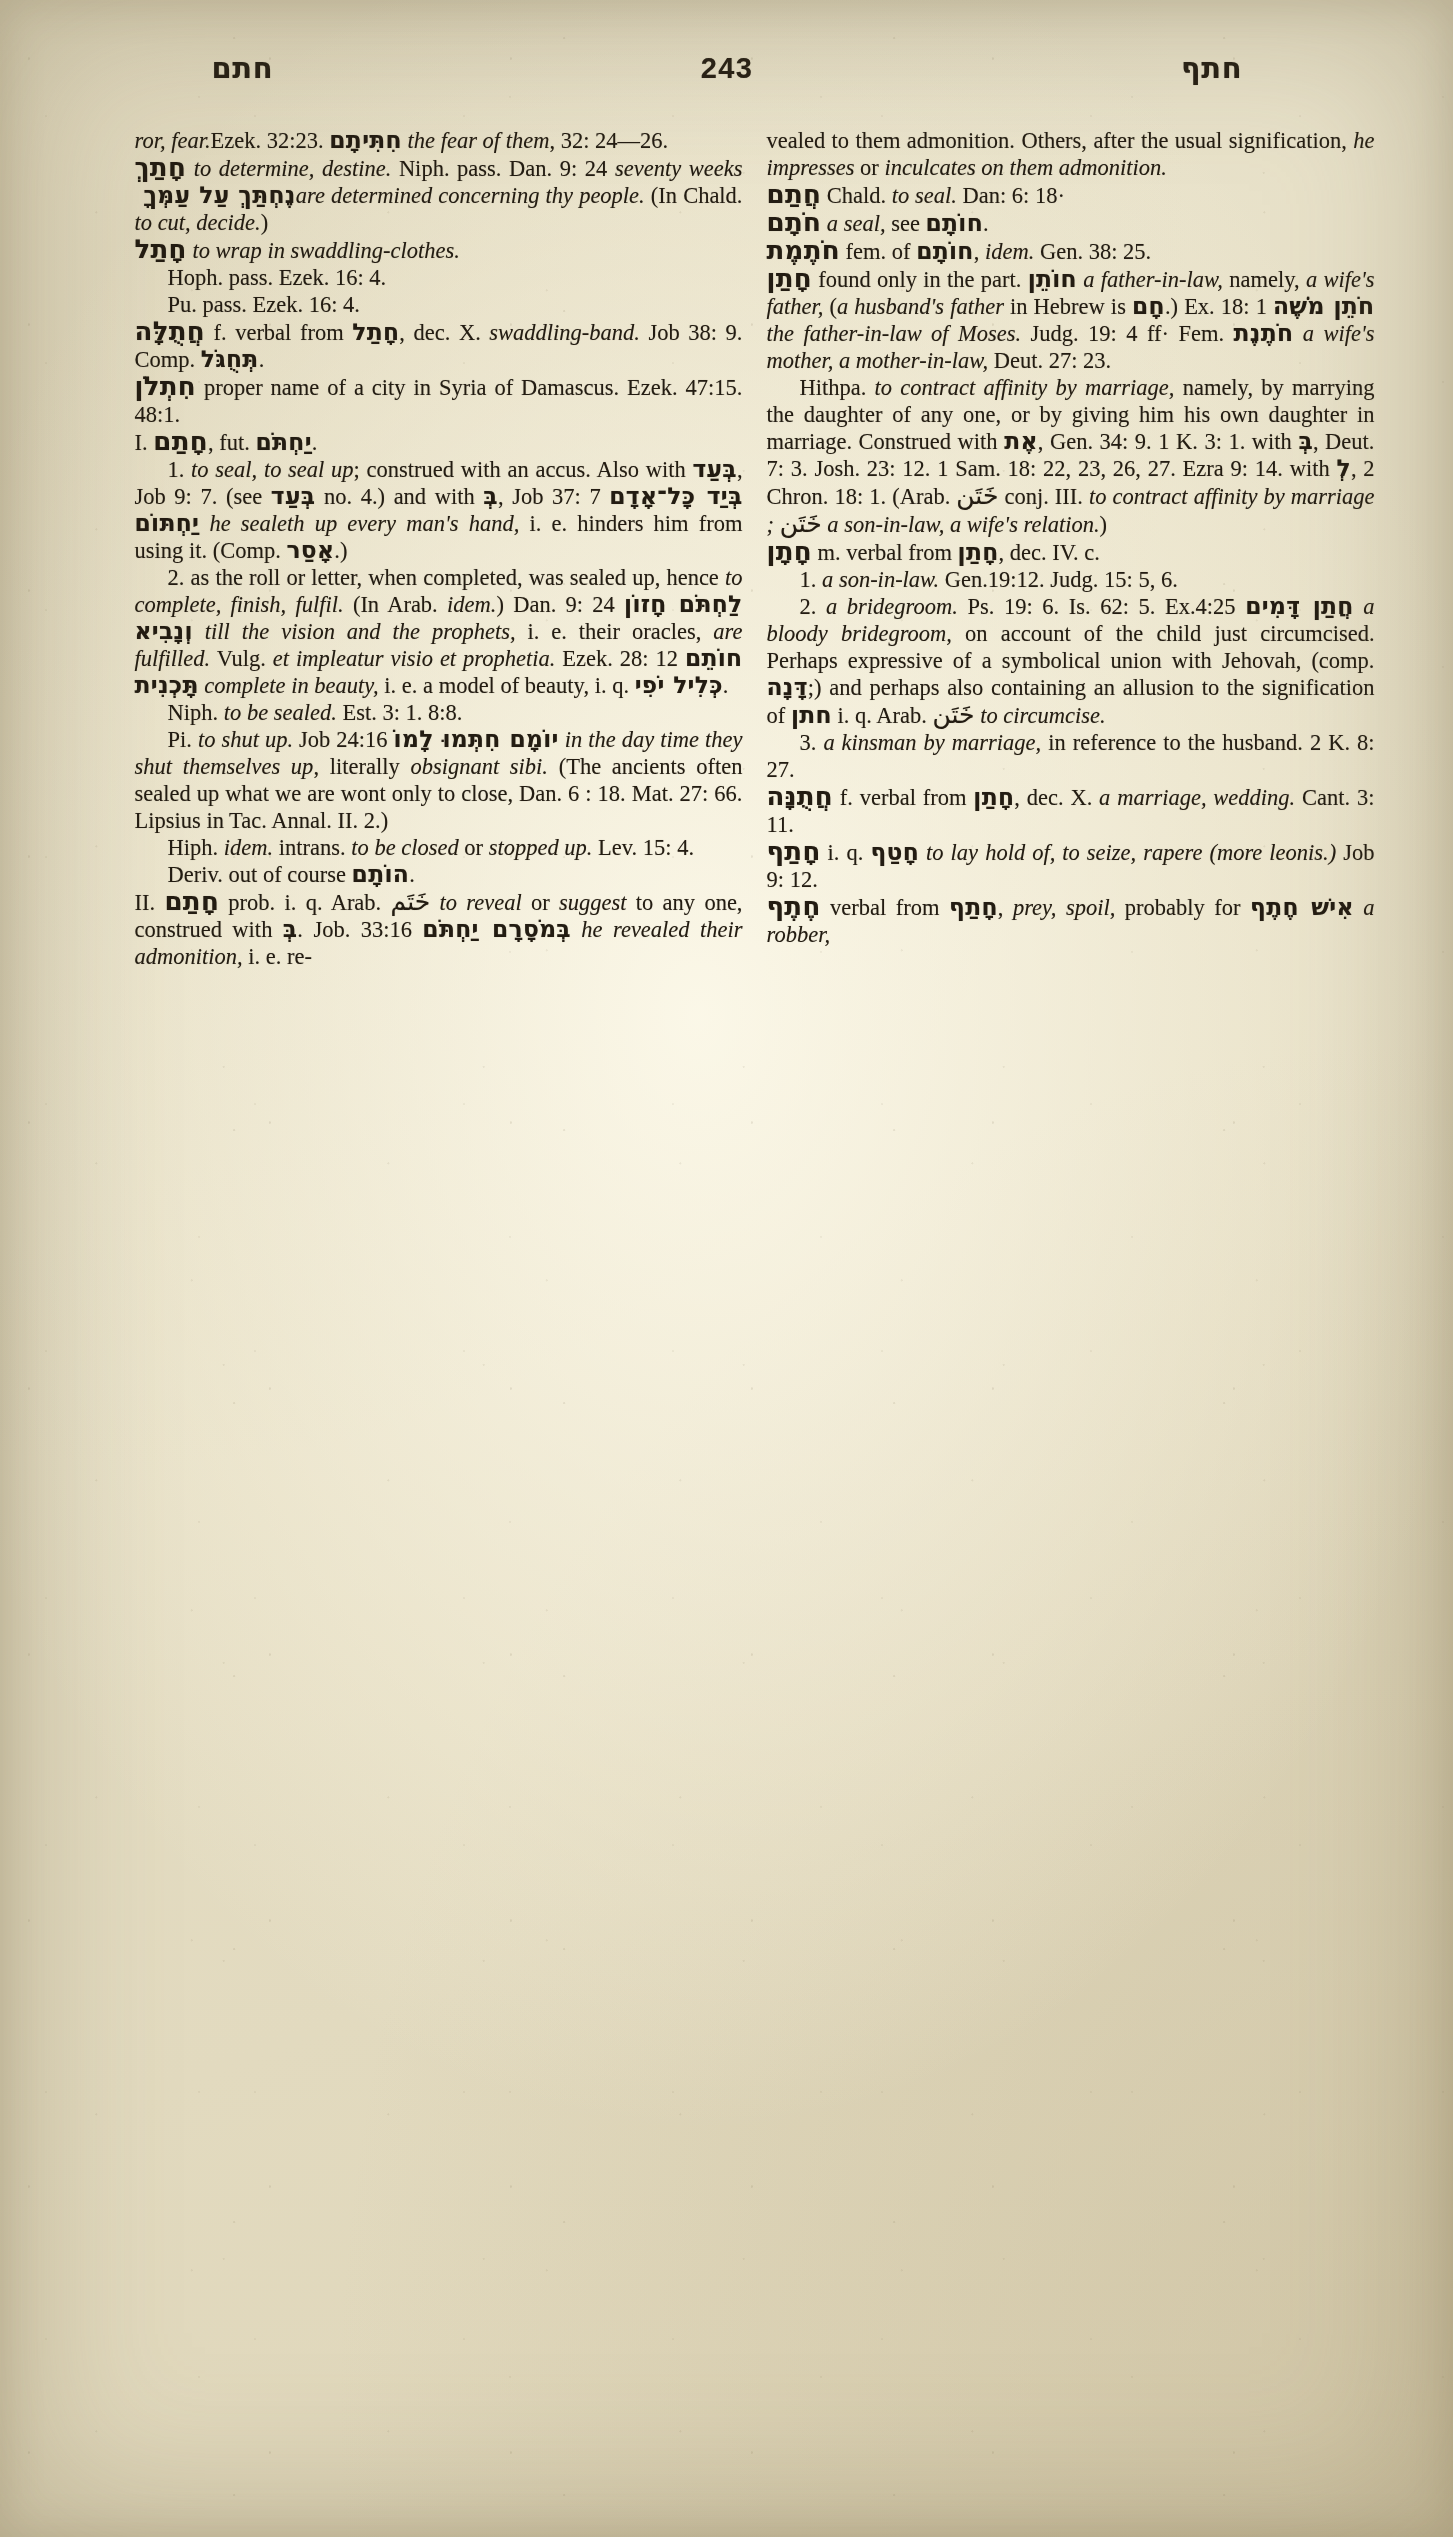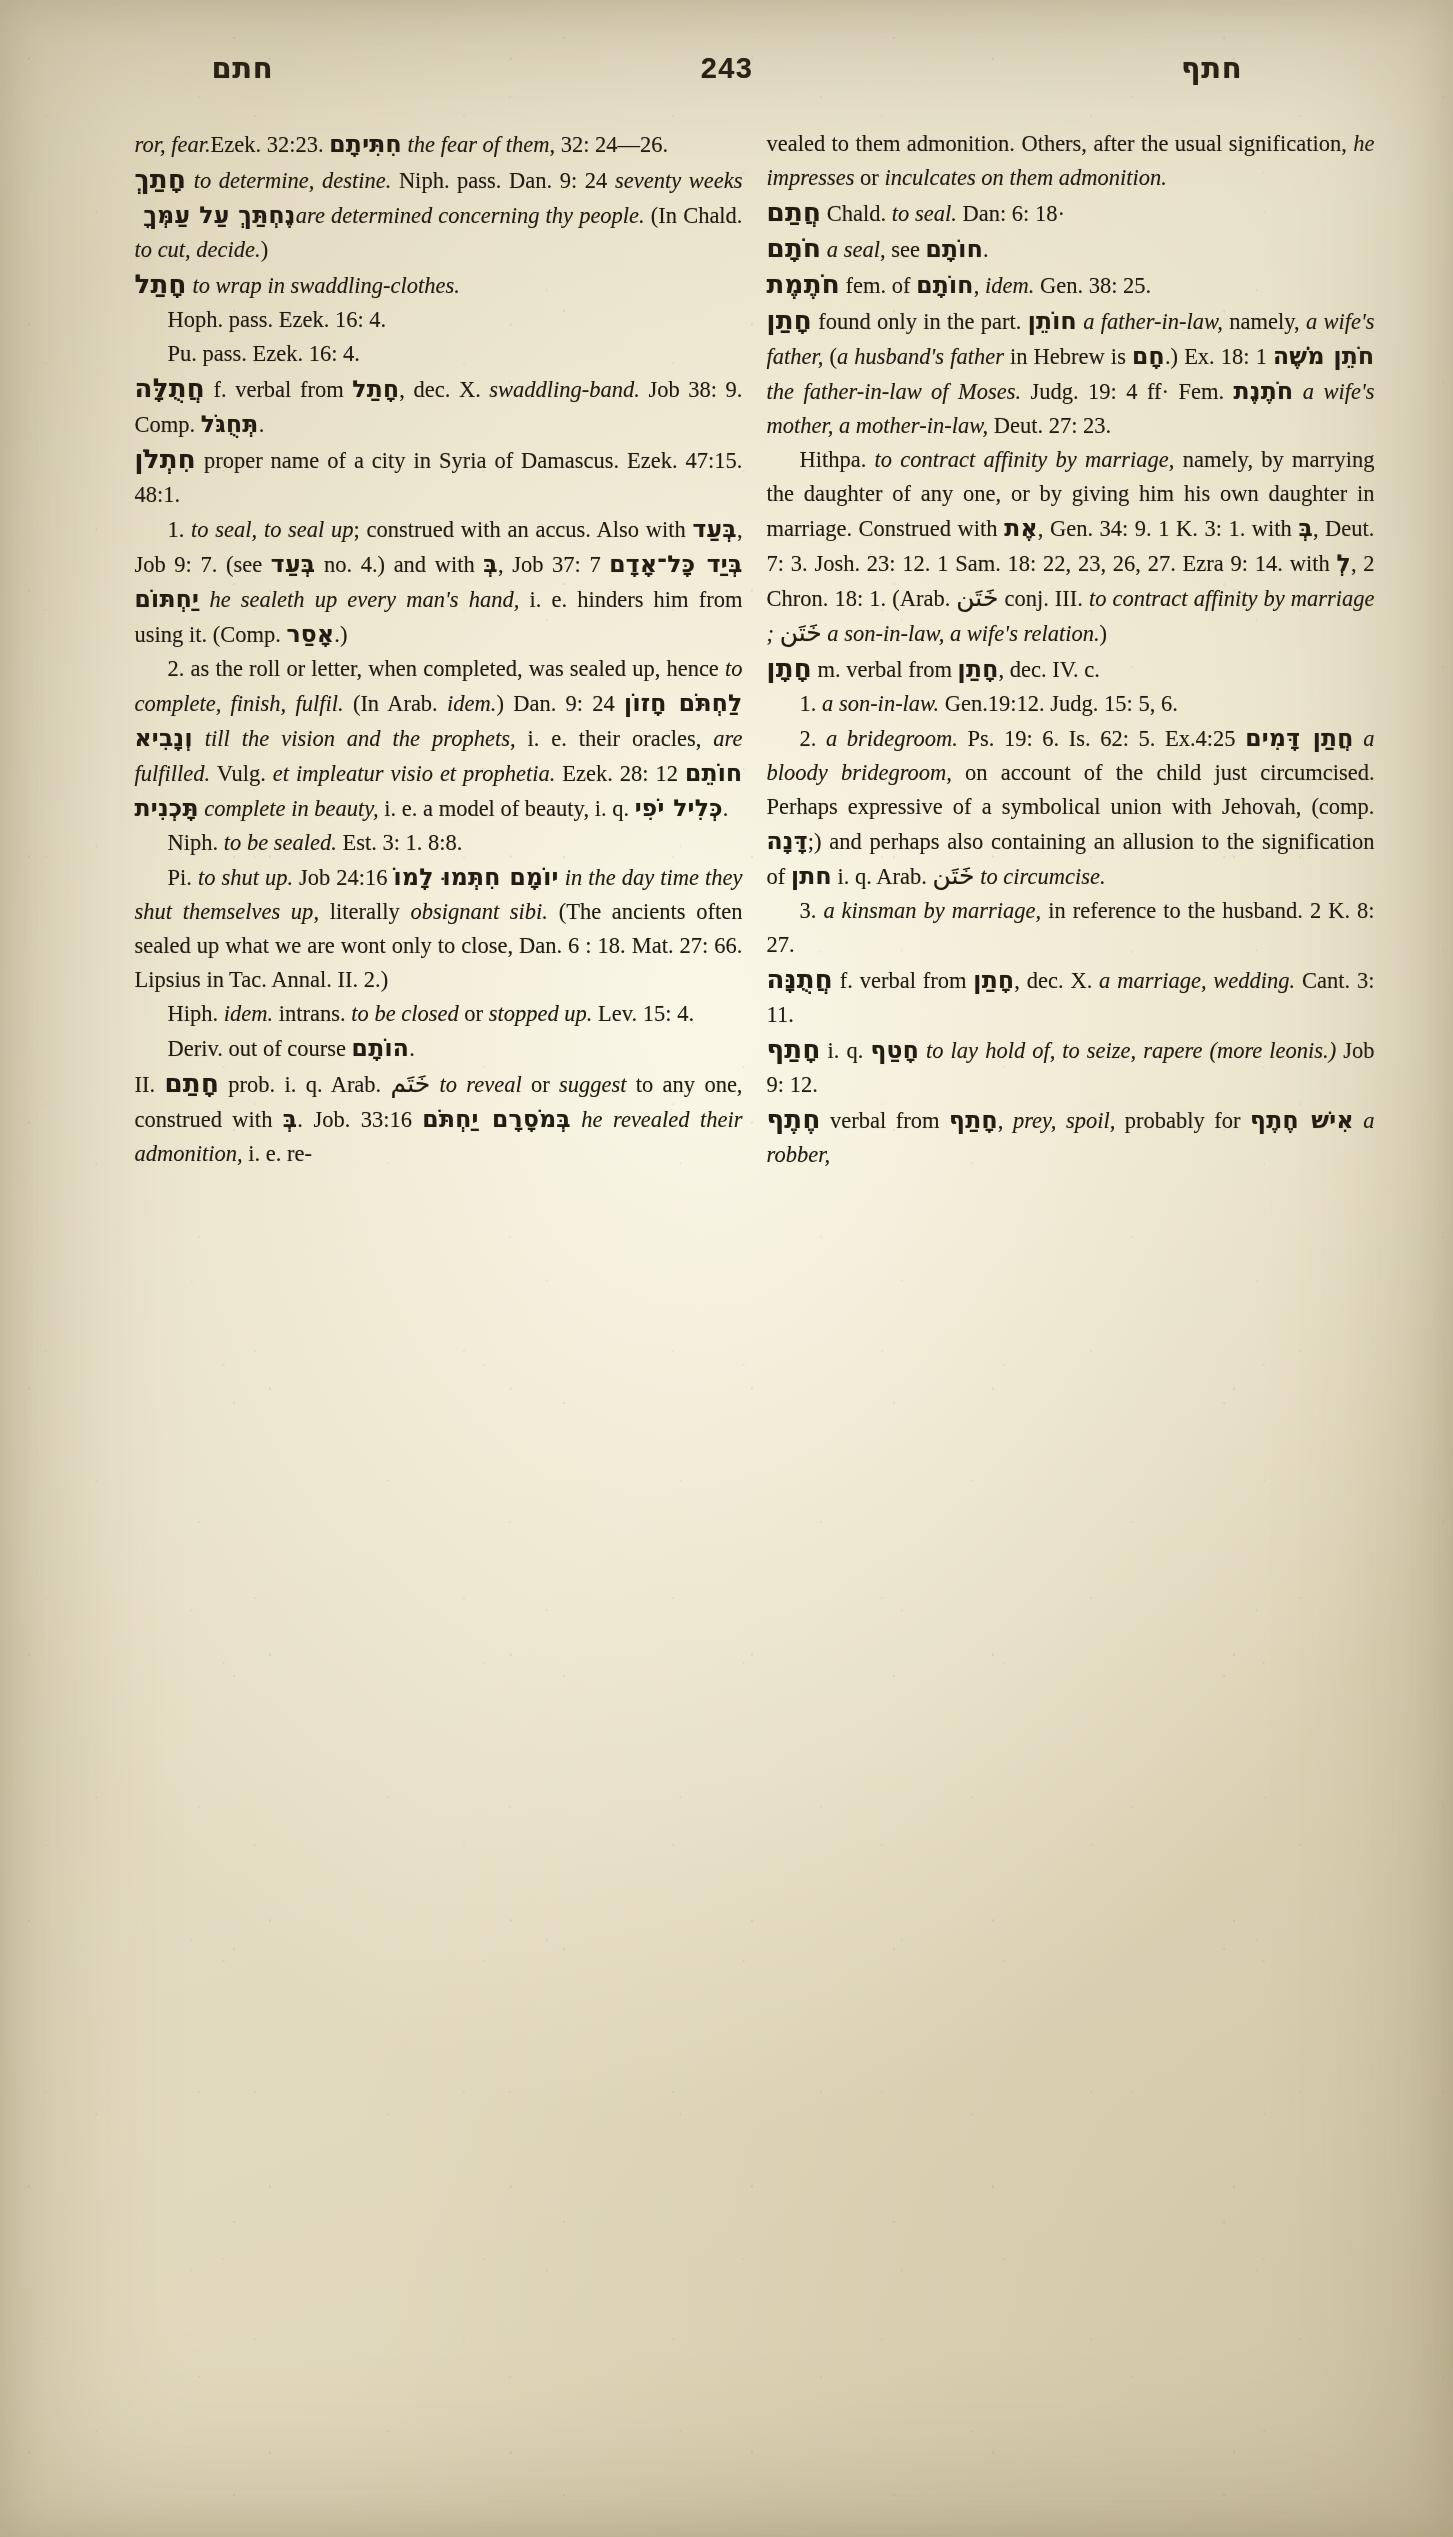--- a/index.html
+++ b/index.html
@@ -60,21 +60,21 @@
   }
 
   
   .cols{
     position:absolute; left:0; right:0; top:127px; bottom:38px;
     display:flex; justify-content:center; gap:24px;
   }
   .col{
     width:608px;
     font-size:22.5px;
-    line-height:34px;
+    line-height:27px;
     text-align:justify;
     text-justify:inter-word;
   }
   .col.left{ margin-left:81px; }
   .col.right{ margin-right:26px; }
 
   .para{ margin:0; }
   .para.ind{ text-indent:33px; }
   .para.hang{ text-indent:0; }
 
@@ -121,20 +121,21 @@
 
   <div class="cols">
     <div class="col left" id="col-left">
         <p class="para hang"><span class="it">ror, fear.</span><span class="rm">Ezek. 32:23. </span><span class="heb">חִתִּיתָם</span><span class="it"> the fear of them</span><span class="rm">, 32: 24—26.</span></p>
         <p class="para hang"><span class="heb entry">חָתַךְ</span><span class="it"> to determine, destine.</span><span class="rm"> Niph. pass. Dan. 9: 24 </span><span class="it">seventy weeks</span><span class="heb"> נֶחְתַּךְ עַל עַמְּךָ </span><span class="it">are determined concerning thy people.</span><span class="rm">  (In Chald. </span><span class="it">to cut, decide.</span><span class="rm">)</span></p>
         <p class="para hang"><span class="heb entry">חָתַל</span><span class="it"> to wrap in swaddling-clothes.</span></p>
         <p class="para ind"><span class="rm">Hoph. pass. Ezek. 16: 4.</span></p>
         <p class="para ind"><span class="rm">Pu. pass. Ezek. 16: 4.</span></p>
         <p class="para hang"><span class="heb entry">חֲתֻלָּה</span><span class="rm"> f. verbal from </span><span class="heb">חָתַל</span><span class="rm">, dec. X. </span><span class="it">swaddling-band.</span><span class="rm">  Job 38: 9.  Comp. </span><span class="heb">תְּחֻגֹּל</span><span class="rm">.</span></p>
         <p class="para hang"><span class="heb entry">חִתְלֹן</span><span class="rm"> proper name of a city in Syria of Damascus. Ezek. 47:15. 48:1.</span></p>
+        <p class="para hang"><span class="rom-num">I. </span><span class="heb entry">חָתַם</span><span class="rm">, fut. </span><span class="heb">יַחְתֹּם</span><span class="rm">.</span></p>
         <p class="para ind"><span class="rm">1. </span><span class="it">to seal, to seal up</span><span class="rm">; construed with an accus.  Also with </span><span class="heb">בְּעַד</span><span class="rm">, Job 9: 7. (see </span><span class="heb">בְּעַד</span><span class="rm"> no. 4.) and with </span><span class="heb">בְּ</span><span class="rm">, Job 37: 7 </span><span class="heb">בְּיַד כָּל־אָדָם יַחְתּוֹם</span><span class="it"> he sealeth up every man's hand,</span><span class="rm"> i. e. hinders him from using it.  (Comp. </span><span class="heb">אָסַר</span><span class="rm">.)</span></p>
         <p class="para ind"><span class="rm">2. as the roll or letter, when completed, was sealed up, hence </span><span class="it">to complete, finish, fulfil.</span><span class="rm">  (In Arab. </span><span class="it">idem.</span><span class="rm">)  Dan. 9: 24 </span><span class="heb">לַחְתֹּם חָזוֹן וְנָבִיא</span><span class="it"> till the vision and the prophets,</span><span class="rm"> i. e. their oracles, </span><span class="it">are fulfilled.</span><span class="rm">  Vulg. </span><span class="it">et impleatur visio et prophetia.</span><span class="rm"> Ezek. 28: 12 </span><span class="heb">חוֹתֵם תָּכְנִית</span><span class="it"> complete in beauty,</span><span class="rm"> i. e. a model of beauty, i. q. </span><span class="heb">כְּלִיל יֹפִי</span><span class="rm">.</span></p>
         <p class="para ind"><span class="rm">Niph. </span><span class="it">to be sealed.</span><span class="rm">  Est. 3: 1. 8:8.</span></p>
         <p class="para ind"><span class="rm">Pi. </span><span class="it">to shut up.</span><span class="rm"> Job 24:16 </span><span class="heb">יוֹמָם חִתְּמוּ לָמוֹ</span><span class="it"> in the day time they shut themselves up</span><span class="rm">, literally </span><span class="it">obsignant sibi.</span><span class="rm"> (The ancients often sealed up what we are wont only to close, Dan. 6 : 18. Mat. 27: 66. Lipsius in Tac. Annal. </span><span class="sc">II</span><span class="rm">. 2.)</span></p>
         <p class="para ind"><span class="rm">Hiph. </span><span class="it">idem.</span><span class="rm"> intrans. </span><span class="it">to be closed</span><span class="rm"> or </span><span class="it">stopped up.</span><span class="rm"> Lev. 15: 4.</span></p>
         <p class="para ind"><span class="rm">Deriv. out of course </span><span class="heb">הוֹתָם</span><span class="rm">.</span></p>
         <p class="para hang"><span class="rom-num">II. </span><span class="heb entry">חָתַם</span><span class="rm"> prob. i. q. Arab. </span><span class="arab">خَتَم</span><span class="it"> to reveal</span><span class="rm"> or </span><span class="it">suggest</span><span class="rm"> to any one, construed with </span><span class="heb">בְּ</span><span class="rm">. Job. 33:16 </span><span class="heb">בְּמֹסָרָם יַחְתֹּם</span><span class="it"> he revealed their admonition,</span><span class="rm"> i. e. re-</span></p>
       </div>
     <div class="col right" id="col-right">
         <p class="para hang"><span class="rm">vealed to them admonition.  Others, after the usual signification, </span><span class="it">he impresses</span><span class="rm"> or </span><span class="it">inculcates on them admonition.</span></p>

